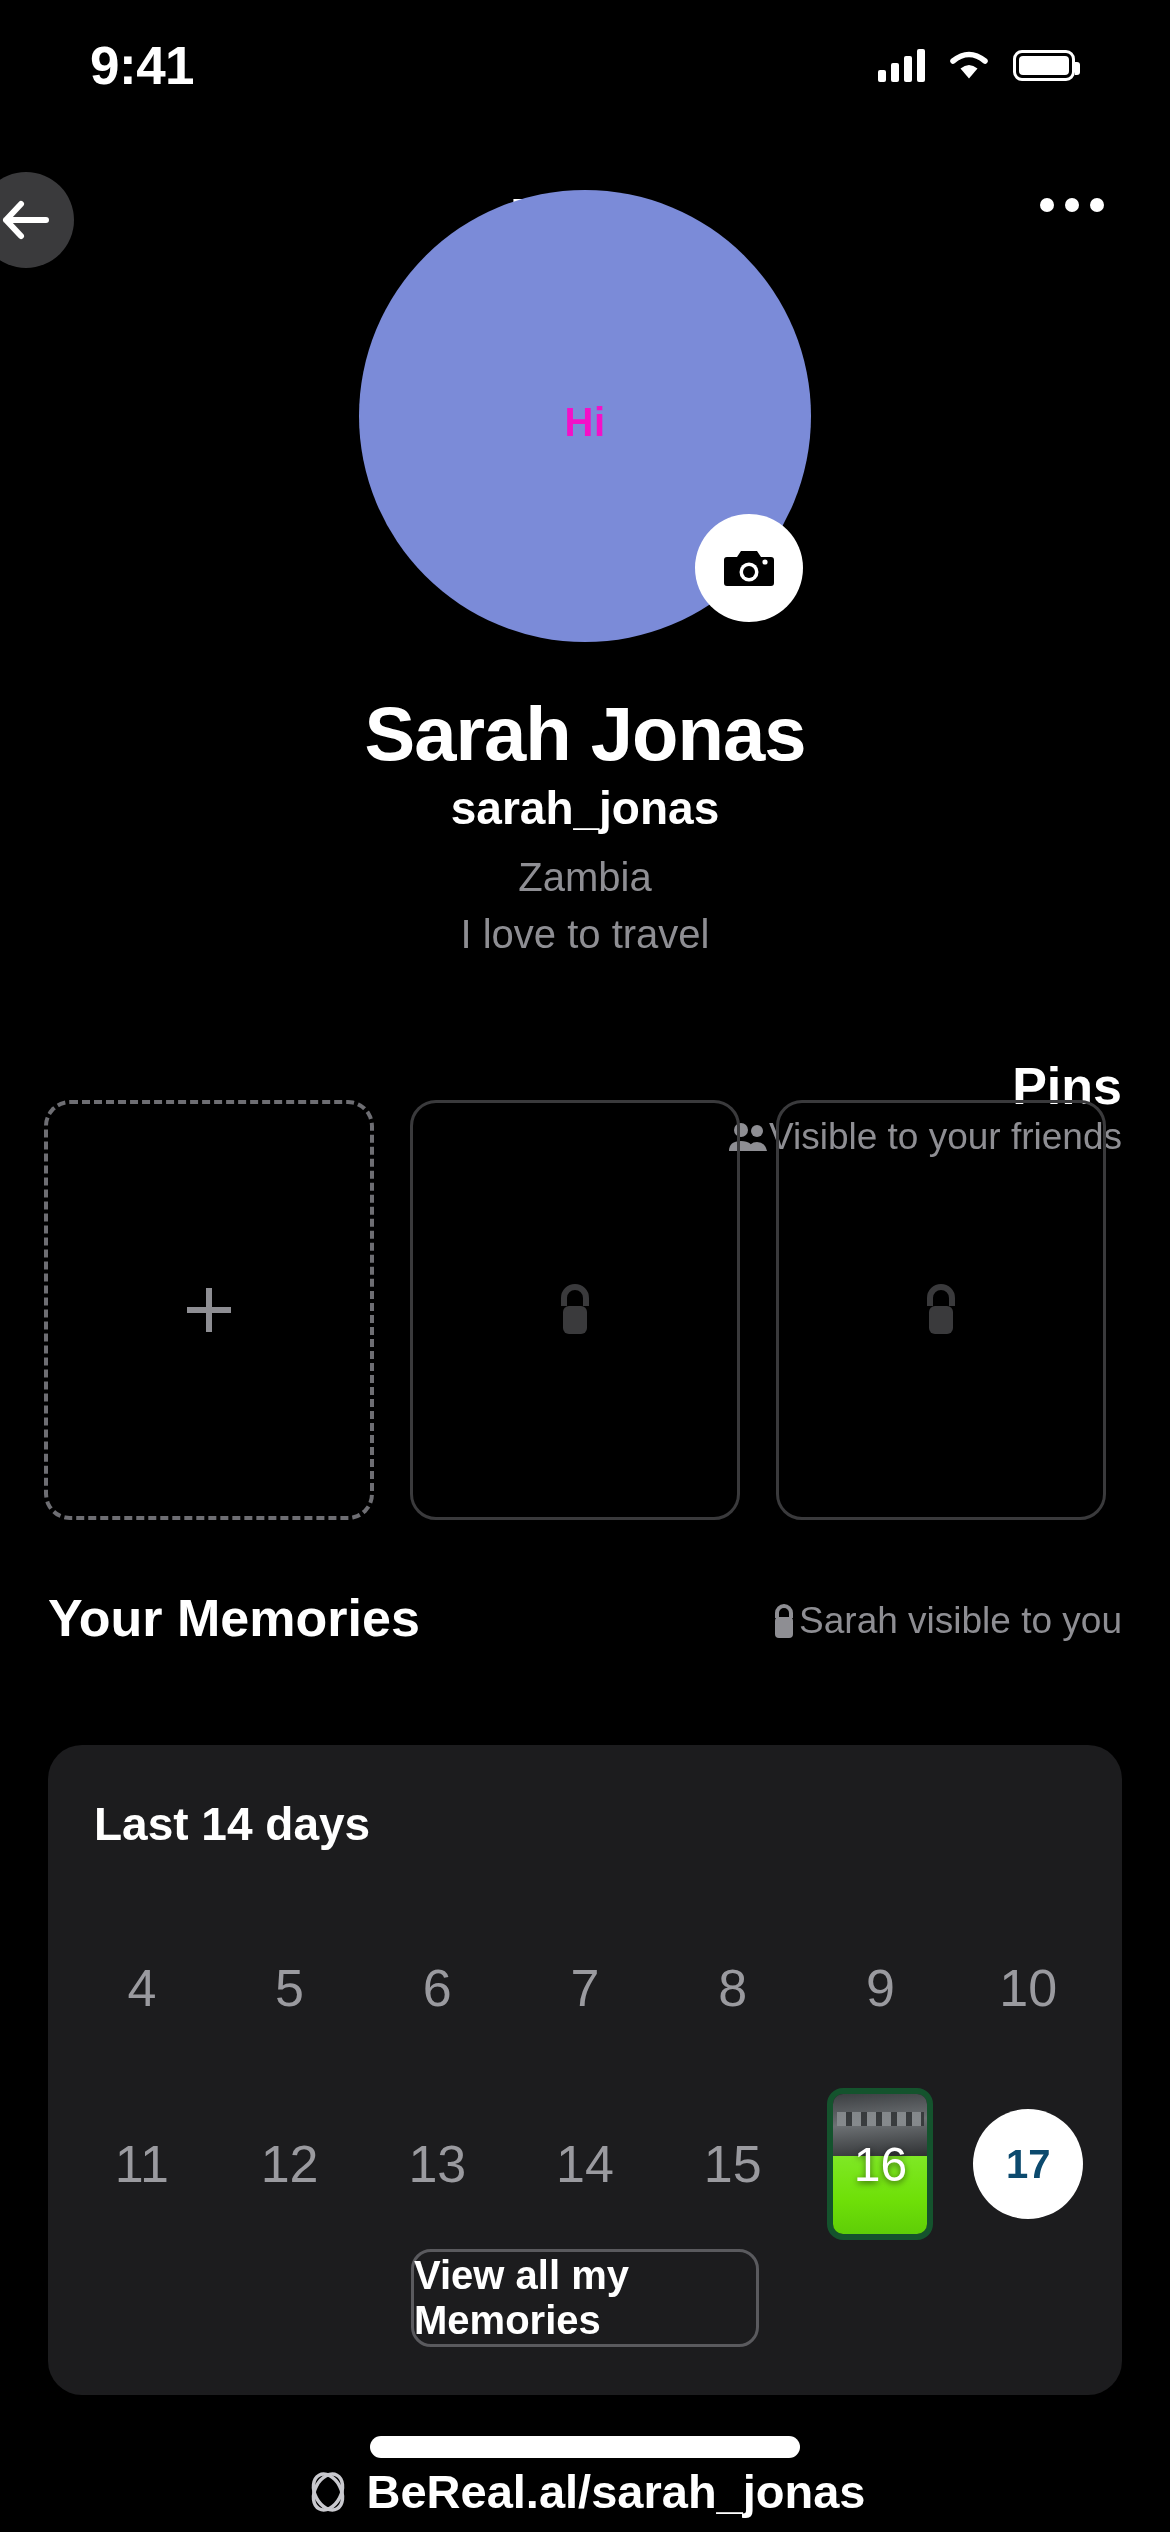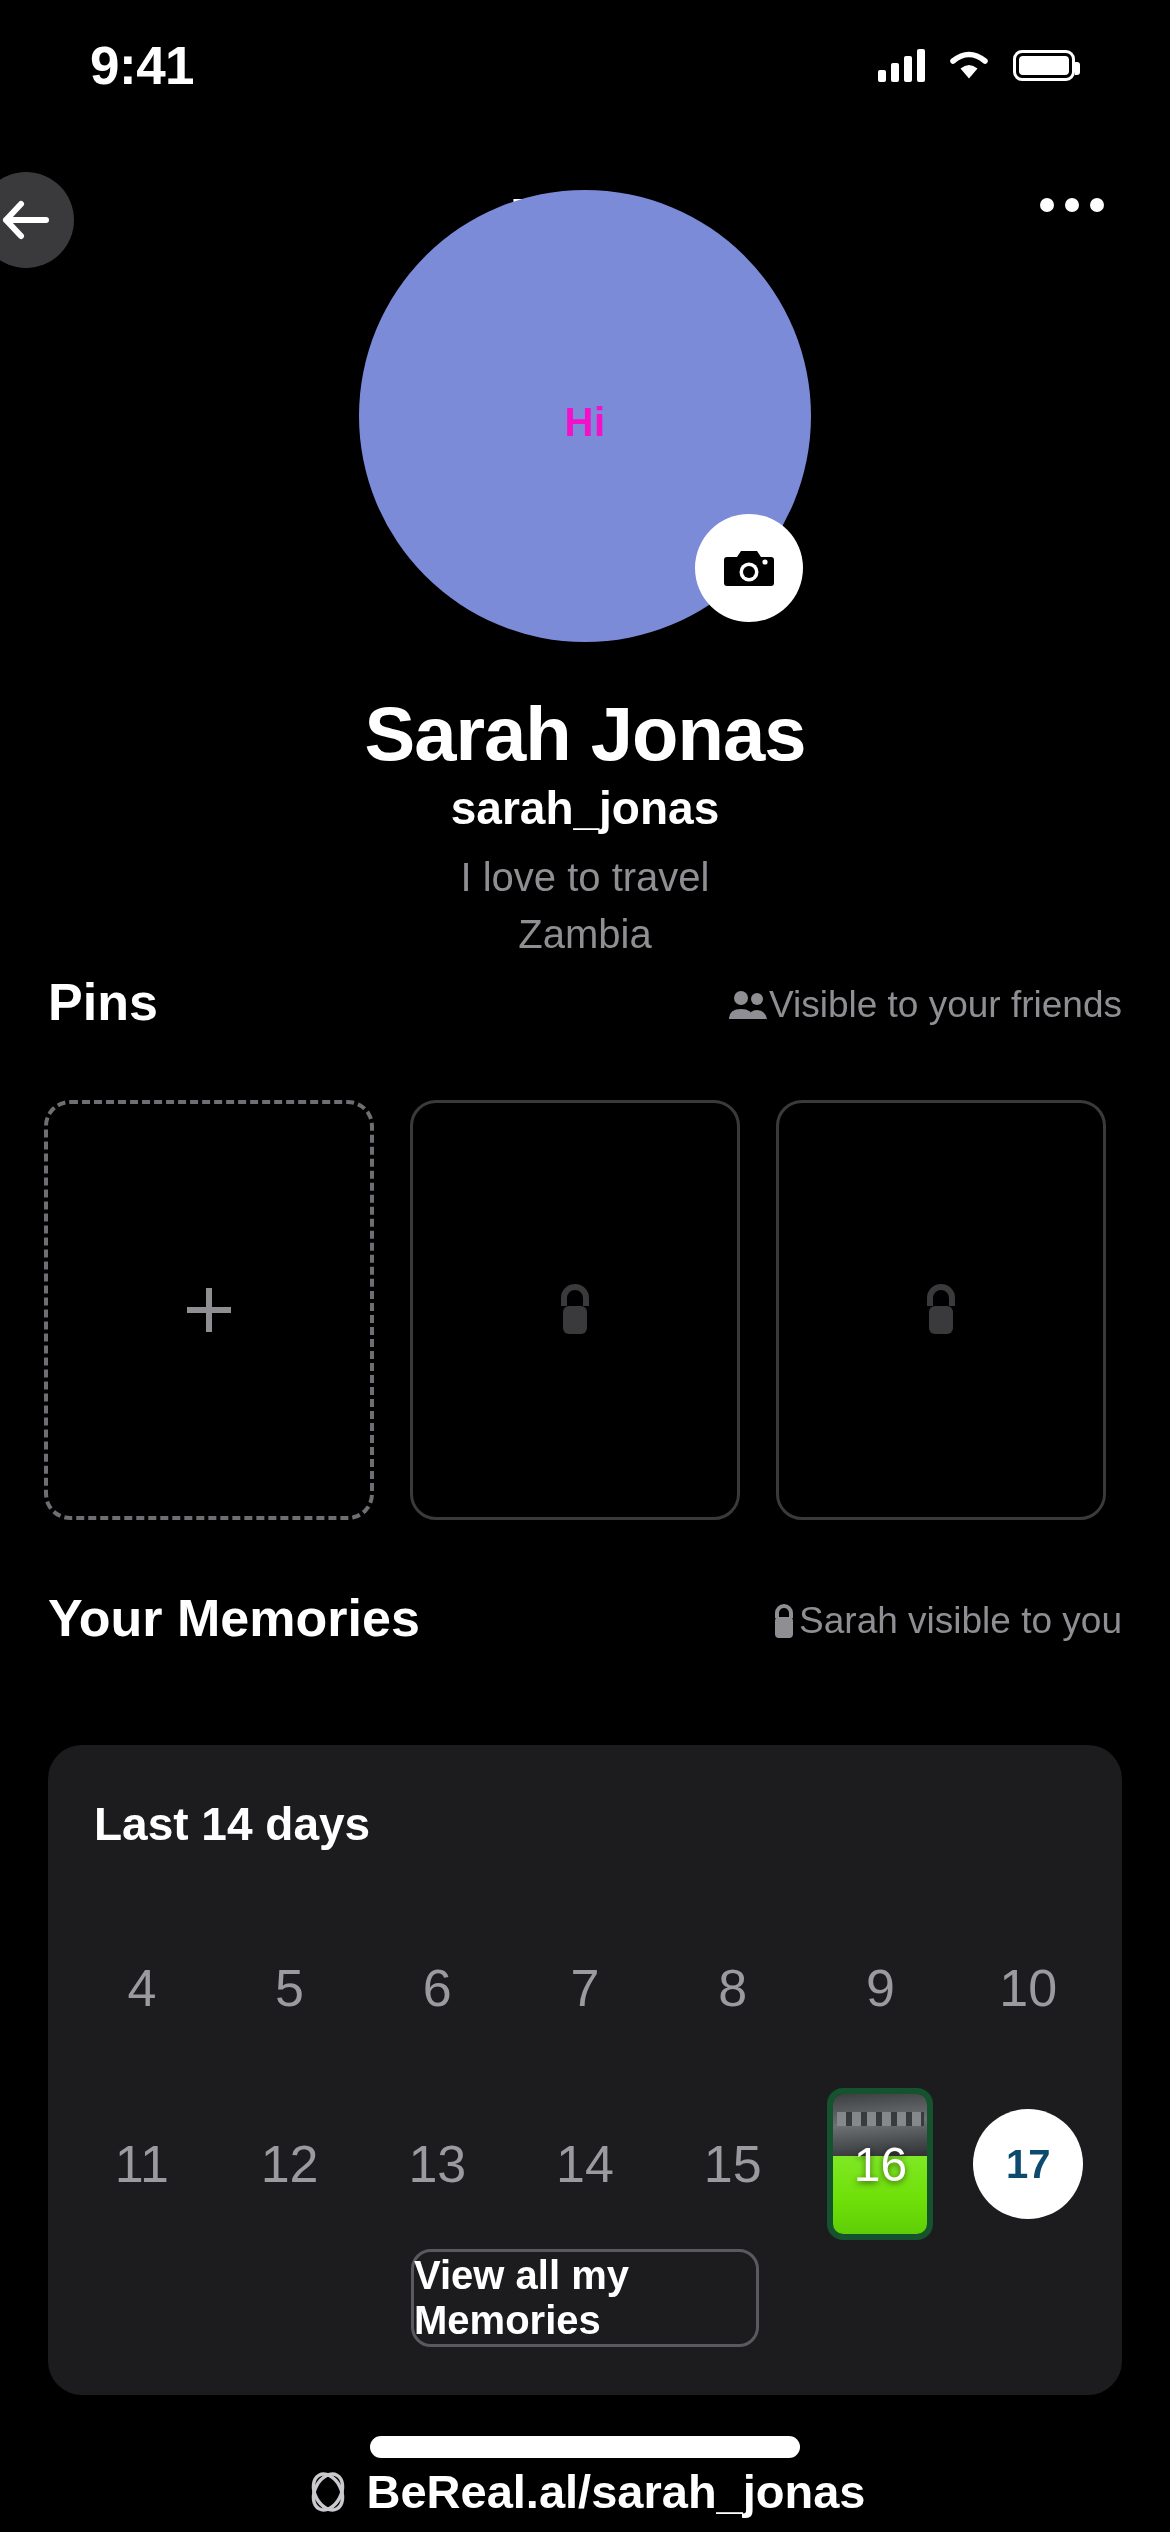--- a/index.html
+++ b/index.html
@@ -228,25 +228,25 @@
         <circle cx="26" cy="26" r="9.5" fill="#fff"></circle>
         <circle cx="26" cy="26" r="6" fill="#000"></circle>
         <circle cx="42" cy="16" r="2.6" fill="#fff"></circle>
       </svg>
     </div>
   </div>
 
   <div class="identity">
     <div class="display-name">Sarah Jonas</div>
     <div class="username">sarah_jonas</div>
+    <div class="bio-line">Zambia</div>
     <div class="bio-line">I love to travel</div>
-    <div class="bio-line">Zambia</div>
-  </div>
-
-  <div class="section-head" style="top:972px;">
+  </div>
+
+  <div class="section-head" style="top:1056px;flex-direction:column;">
     <div class="section-title">Pins</div>
     <div class="section-note">
       <svg width="42" height="32" viewBox="0 0 42 32">
         <circle cx="14" cy="9" r="7" fill="#8E8E93"></circle>
         <path d="M2 30 q0-10 12-10 t12 10 z" fill="#8E8E93"></path>
         <circle cx="30" cy="10" r="6" fill="#8E8E93"></circle>
         <path d="M21 30 q1-9 9-9 t10 9 z" fill="#8E8E93"></path>
       </svg>
       <span>Visible to your friends</span>
     </div>

